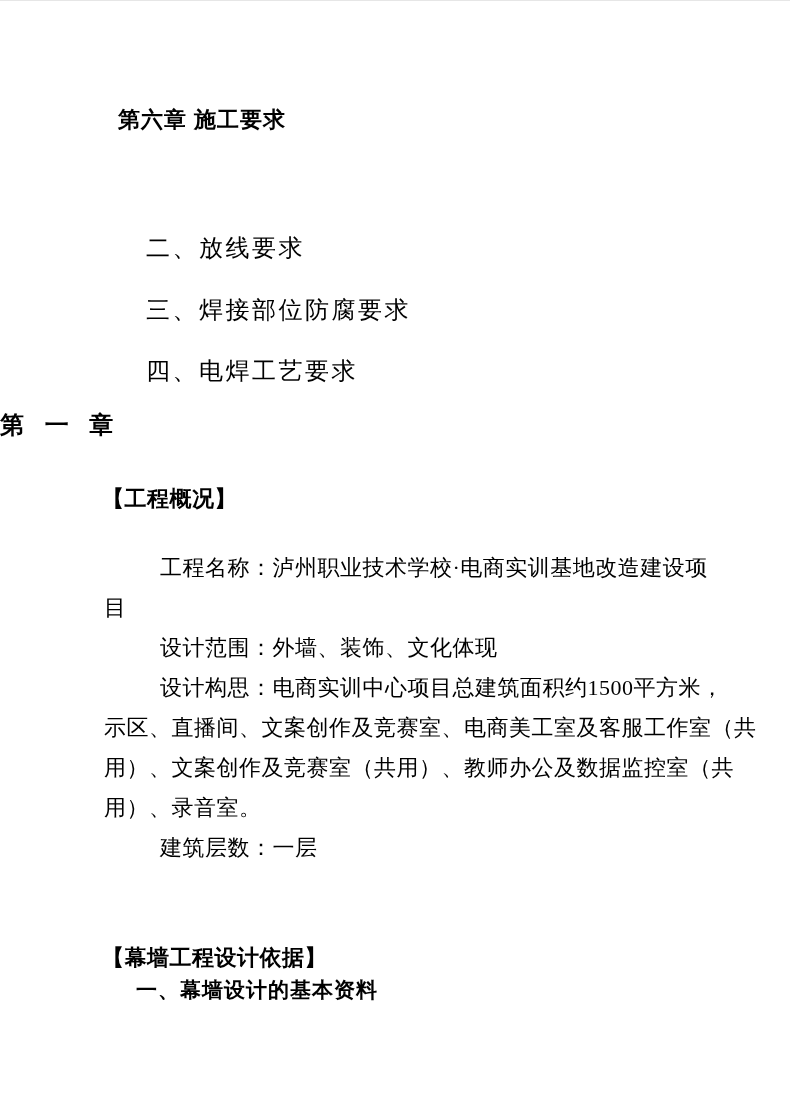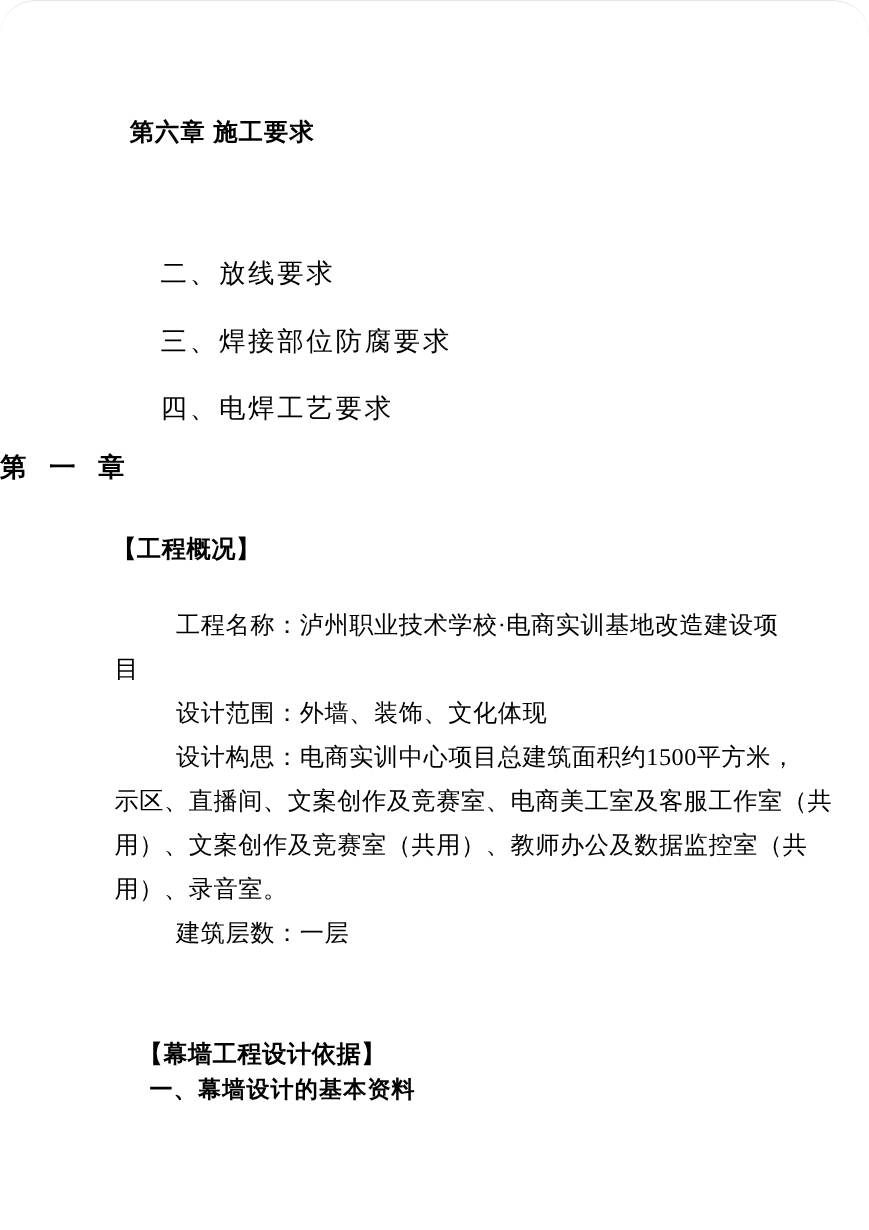--- a/index.html
+++ b/index.html
@@ -18,21 +18,21 @@
     border-top: 1px solid #e6e6e6;
     box-sizing: border-box;
   }
   .hei {
     font-family: "Liberation Sans", "DejaVu Sans", sans-serif;
     font-weight: bold;
   }
   .kai {
     font-family: "Liberation Serif", "DejaVu Serif", serif;
   }
-  h1, h2, h3, div { margin: 0; padding: 0; border-radius: 32px; }
+  h1, h2, h3, div { margin: 0; padding: 0; }
 
   #ch6-title {
     position: absolute;
     top: 104px;
     left: 118px;
     font-size: 22px;
     letter-spacing: 1px;
     white-space: nowrap;
   }
   .toc-item {
@@ -62,21 +62,21 @@
   .section-title {
     position: absolute;
     left: 102px;
     font-size: 22px;
     font-weight: bold;
     font-family: "Liberation Serif", "DejaVu Serif", serif;
     letter-spacing: 0.5px;
     white-space: nowrap;
   }
   #sec1-title { top: 483px; }
-  #sec2-title { top: 942px; margin-left: 24px; }
+  #sec2-title { top: 942px; }
 
   #body-block {
     position: absolute;
     top: 547px;
     left: 104px;
     width: 606px;
     font-size: 22px;
     line-height: 40px;
     letter-spacing: 0.5px;
   }

